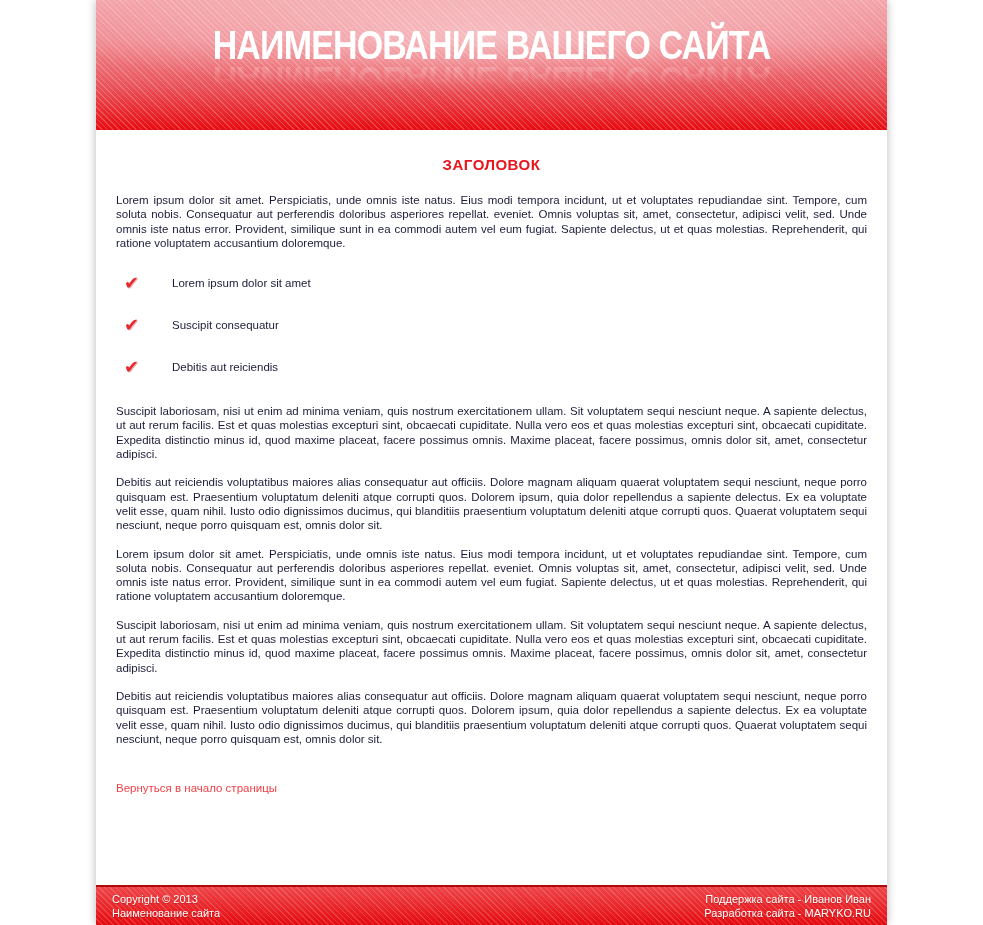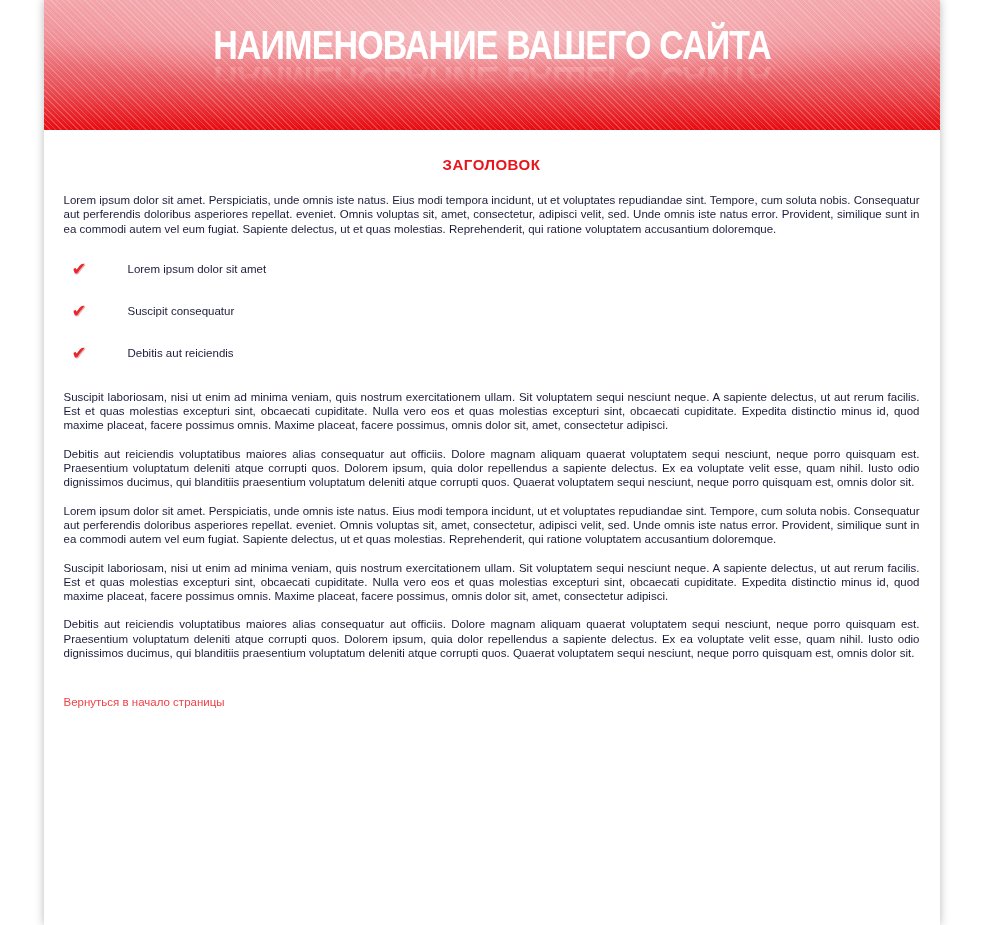--- a/index.html
+++ b/index.html
@@ -4,21 +4,21 @@
 <style>
   * { box-sizing: border-box; }
   html, body { margin: 0; padding: 0; }
   body {
     width: 983px; height: 925px;
     background: #ffffff;
     font-family: "Liberation Sans", sans-serif;
     overflow: hidden;
   }
   .wrapper {
-    width: 896px; height: 925px;
+    width: 791px; height: 925px;
     margin: 0 auto;
     display: flex; flex-direction: column;
     box-shadow: 0 0 9px rgba(0,0,0,0.28);
     background: #ffffff;
   }
   
   .site-header {
     height: 130px; flex: 0 0 130px;
     position: relative; overflow: hidden;
     text-align: center;
@@ -82,21 +82,21 @@
   .check-icon {
     color: #e8262b;
     font-size: 18px;
     line-height: 14px;
     width: 18px;
     text-shadow: 1px 1px 0 rgba(180,20,20,0.35);
   }
   .check-label {
     color: #1b1b3a;
     font-size: 11.5px;
-    margin-left: 38px;
+    margin-left: 30px;
   }
   .back-to-top {
     display: inline-block;
     color: #f04147;
     font-size: 11.5px;
     text-decoration: none;
     margin: 22px 0 32px 0;
     cursor: pointer;
   }
   
@@ -151,14 +151,24 @@
 
     <p>Suscipit laboriosam, nisi ut enim ad minima veniam, quis nostrum exercitationem ullam. Sit voluptatem sequi nesciunt neque. A sapiente delectus, ut aut rerum facilis. Est et quas molestias excepturi sint, obcaecati cupiditate. Nulla vero eos et quas molestias excepturi sint, obcaecati cupiditate. Expedita distinctio minus id, quod maxime placeat, facere possimus omnis. Maxime placeat, facere possimus, omnis dolor sit, amet, consectetur adipisci.</p>
     <p>Debitis aut reiciendis voluptatibus maiores alias consequatur aut officiis. Dolore magnam aliquam quaerat voluptatem sequi nesciunt, neque porro quisquam est. Praesentium voluptatum deleniti atque corrupti quos. Dolorem ipsum, quia dolor repellendus a sapiente delectus. Ex ea voluptate velit esse, quam nihil. Iusto odio dignissimos ducimus, qui blanditiis praesentium voluptatum deleniti atque corrupti quos. Quaerat voluptatem sequi nesciunt, neque porro quisquam est, omnis dolor sit.</p>
     <p>Lorem ipsum dolor sit amet. Perspiciatis, unde omnis iste natus. Eius modi tempora incidunt, ut et voluptates repudiandae sint. Tempore, cum soluta nobis. Consequatur aut perferendis doloribus asperiores repellat. eveniet. Omnis voluptas sit, amet, consectetur, adipisci velit, sed. Unde omnis iste natus error. Provident, similique sunt in ea commodi autem vel eum fugiat. Sapiente delectus, ut et quas molestias. Reprehenderit, qui ratione voluptatem accusantium doloremque.</p>
     <p>Suscipit laboriosam, nisi ut enim ad minima veniam, quis nostrum exercitationem ullam. Sit voluptatem sequi nesciunt neque. A sapiente delectus, ut aut rerum facilis. Est et quas molestias excepturi sint, obcaecati cupiditate. Nulla vero eos et quas molestias excepturi sint, obcaecati cupiditate. Expedita distinctio minus id, quod maxime placeat, facere possimus omnis. Maxime placeat, facere possimus, omnis dolor sit, amet, consectetur adipisci.</p>
     <p>Debitis aut reiciendis voluptatibus maiores alias consequatur aut officiis. Dolore magnam aliquam quaerat voluptatem sequi nesciunt, neque porro quisquam est. Praesentium voluptatum deleniti atque corrupti quos. Dolorem ipsum, quia dolor repellendus a sapiente delectus. Ex ea voluptate velit esse, quam nihil. Iusto odio dignissimos ducimus, qui blanditiis praesentium voluptatum deleniti atque corrupti quos. Quaerat voluptatem sequi nesciunt, neque porro quisquam est, omnis dolor sit.</p>
 
     <a class="back-to-top" href="#">Вернуться в начало страницы</a>
   </div>
 
+  <div class="site-footer">
+    <div class="footer-left">
+      <div>Copyright © 2013</div>
+      <div>Наименование сайта</div>
+    </div>
+    <div class="footer-right">
+      <div>Поддержка сайта - Иванов Иван</div>
+      <div>Разработка сайта - MARYKO.RU</div>
+    </div>
+  </div>
 
 </div>
 
 </body></html>

